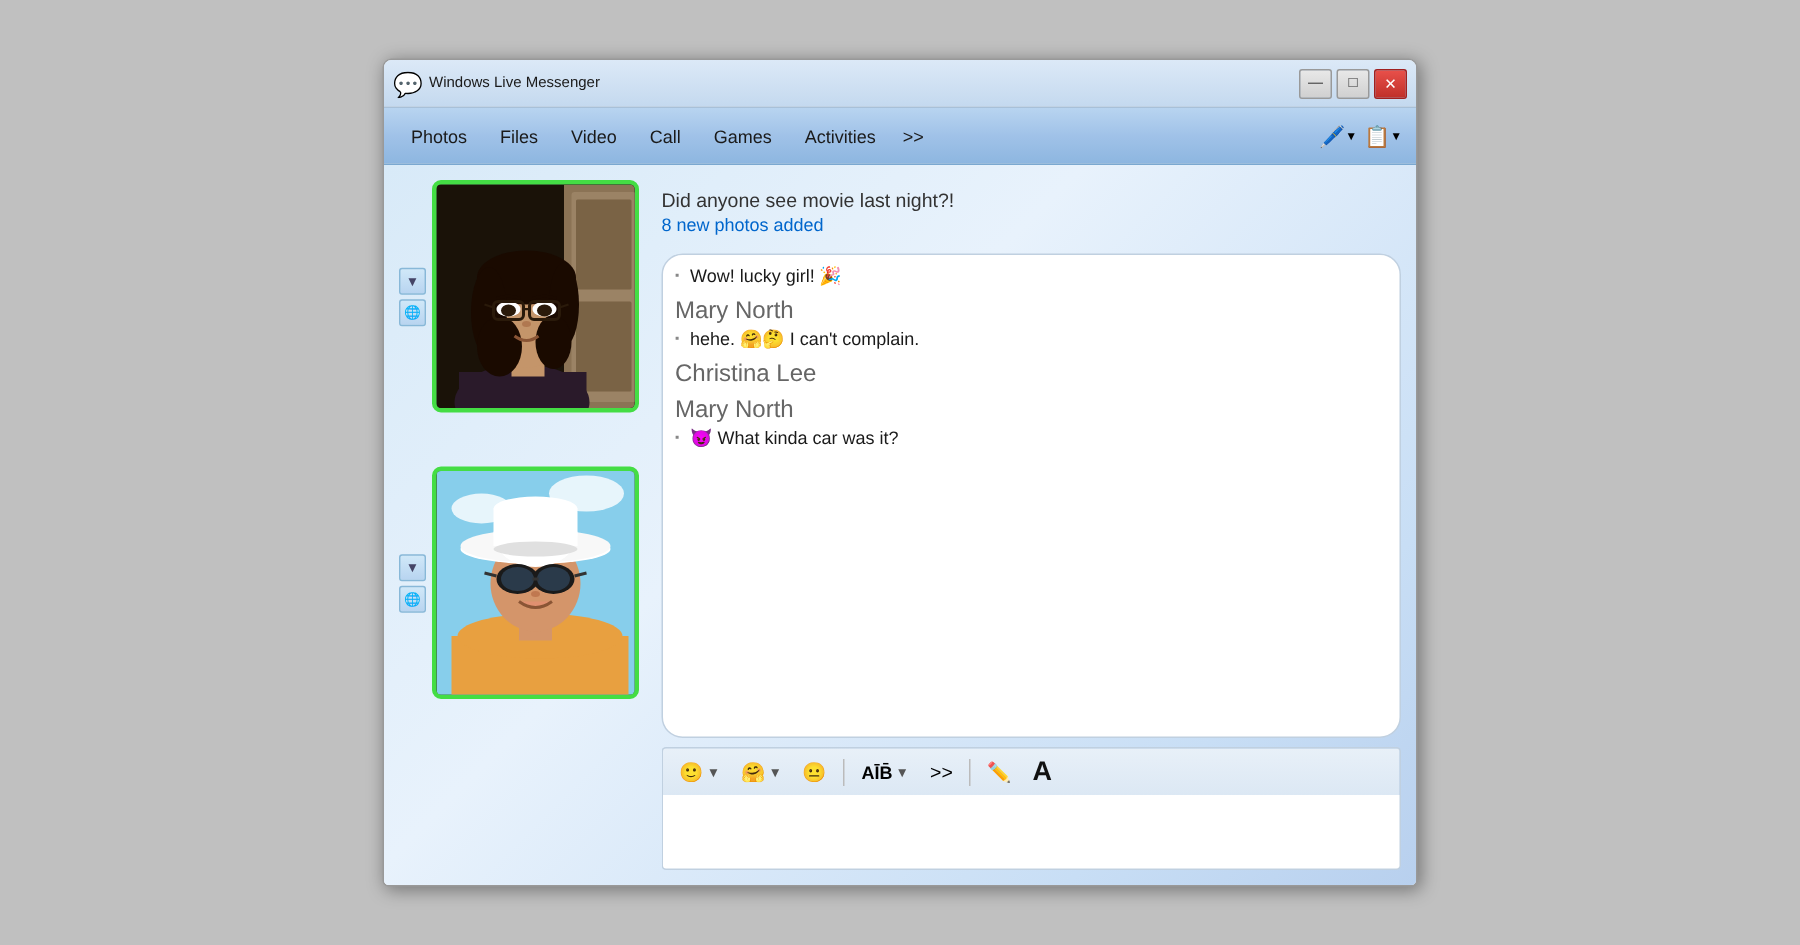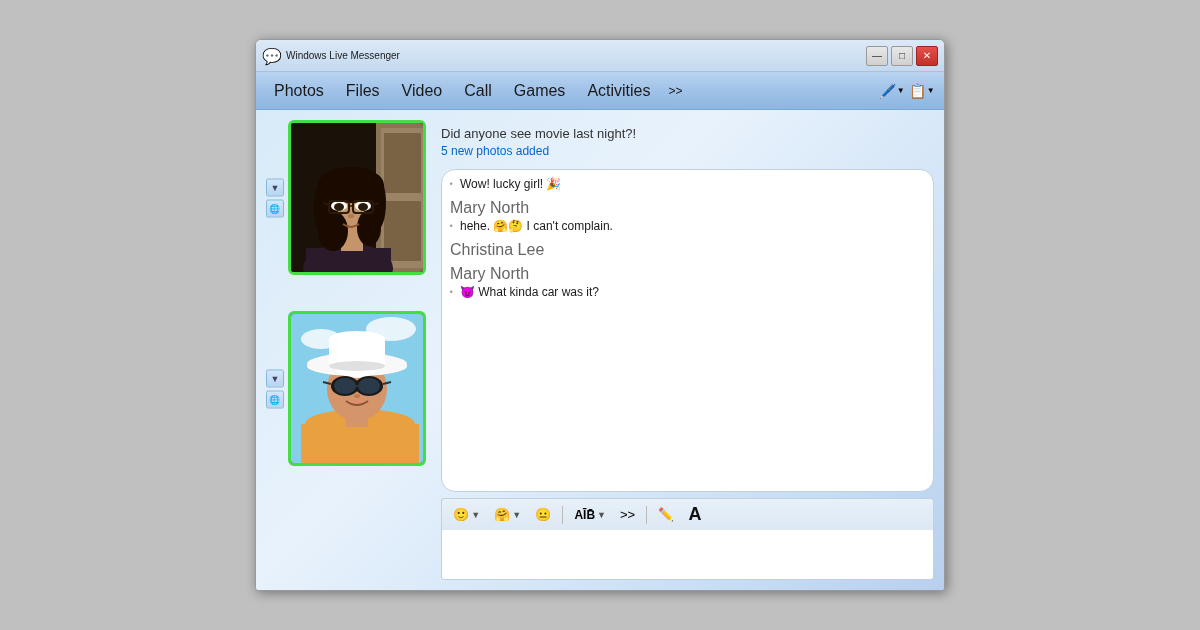--- a/index.html
+++ b/index.html
@@ -72,21 +72,21 @@
       background: linear-gradient(to bottom, #b8d4f0 0%, #a0c2e8 50%, #8db6e0 100%);
       display: flex;
       align-items: center;
       padding: 0 8px;
       height: 38px;
       gap: 2px;
       border-bottom: 1px solid #7aa8d0;
     }
     .toolbar-btn {
       padding: 4px 10px;
-      font-size: 16px;
+      font-size: 12px;
       color: #1a1a1a;
       cursor: pointer;
       border-radius: 3px;
       background: transparent;
       border: none;
       font-family: inherit;
     }
     .toolbar-more {
       padding: 4px 6px;
       font-size: 12px;
@@ -416,21 +416,21 @@
             <ellipse cx="66" cy="82" rx="3" ry="2" fill="#c07850"></ellipse>
           </svg>
         </div>
       </div>
     </div>
 
     <div class="right-panel">
 
       <div class="contact-info">
         <div class="contact-message">Did anyone see movie last night?!</div>
-        <a class="contact-link">5 new photos added</a>
+        <a class="contact-link">8 new photos added</a>
       </div>
 
       <div class="chat-area">
 
         <div class="chat-message">
           <div class="chat-text">
             Wow! lucky girl! 🎉
           </div>
         </div>
 

